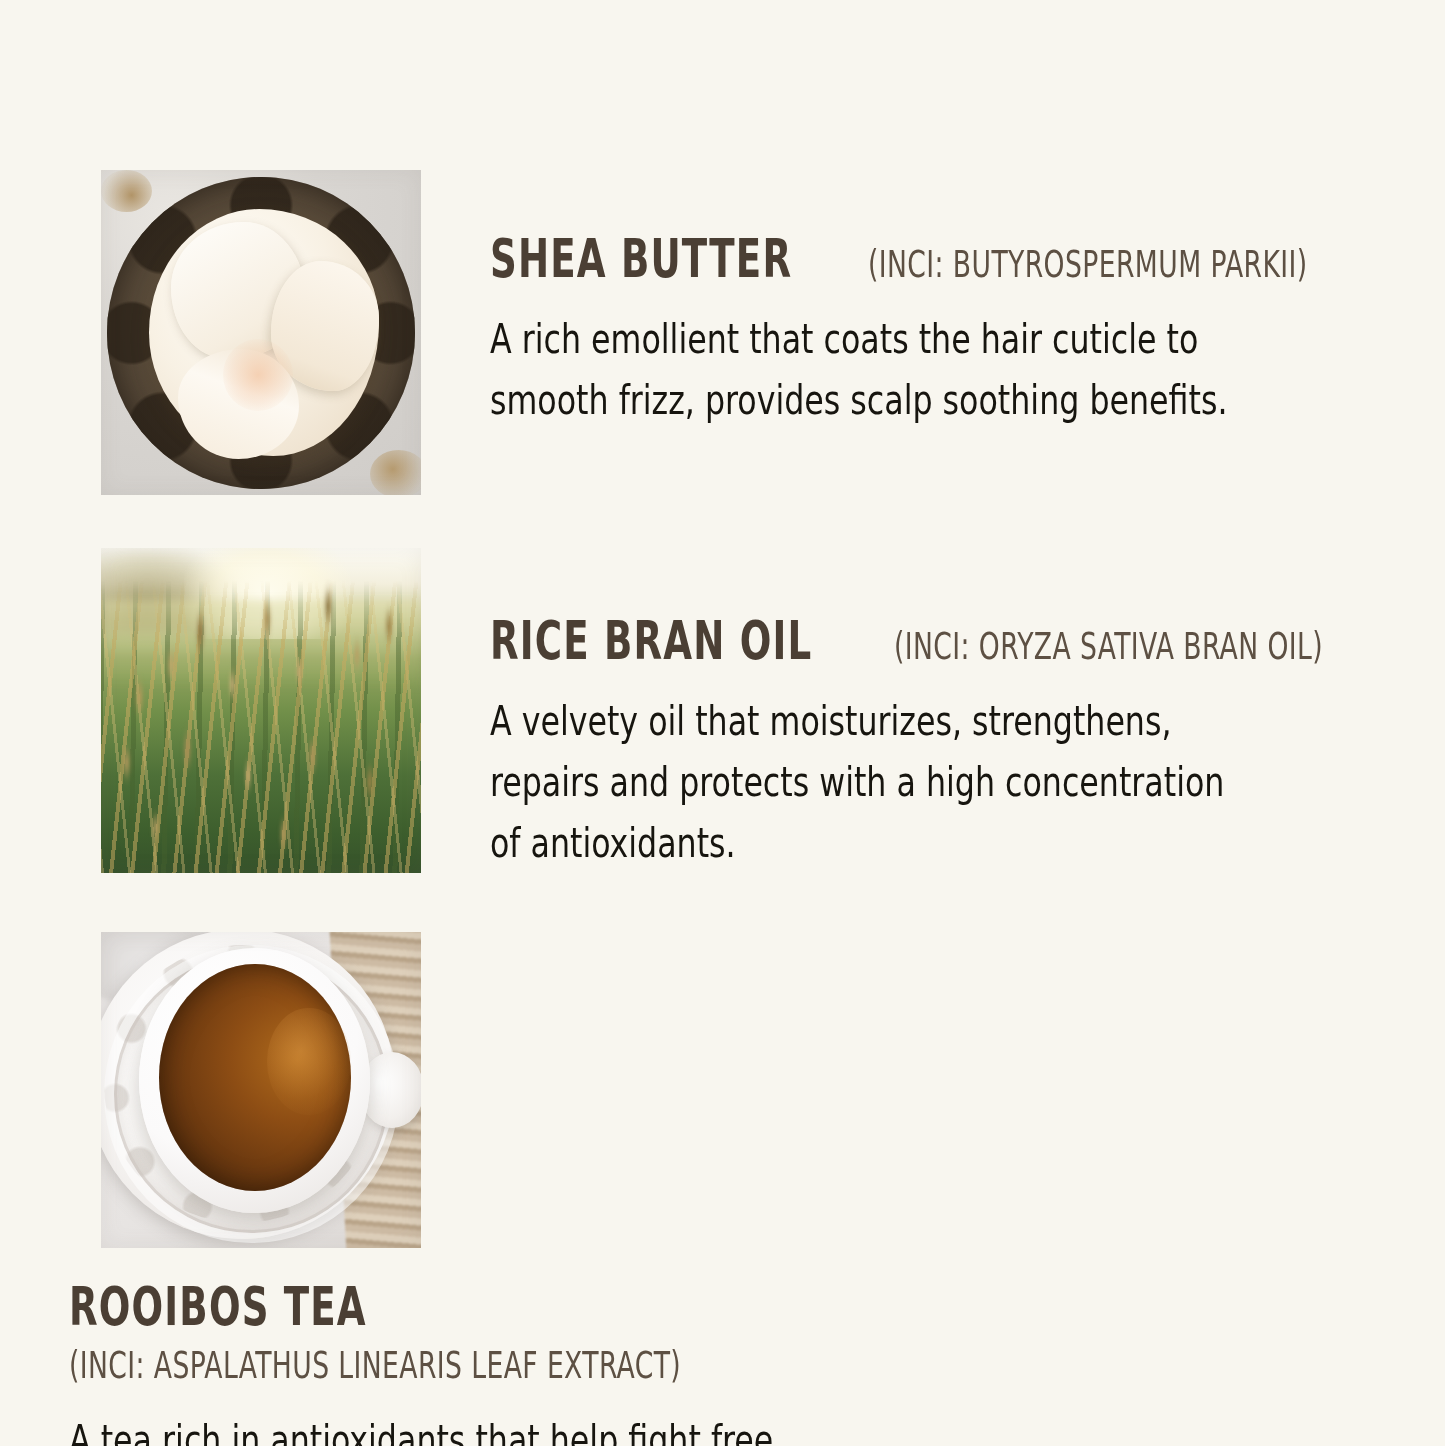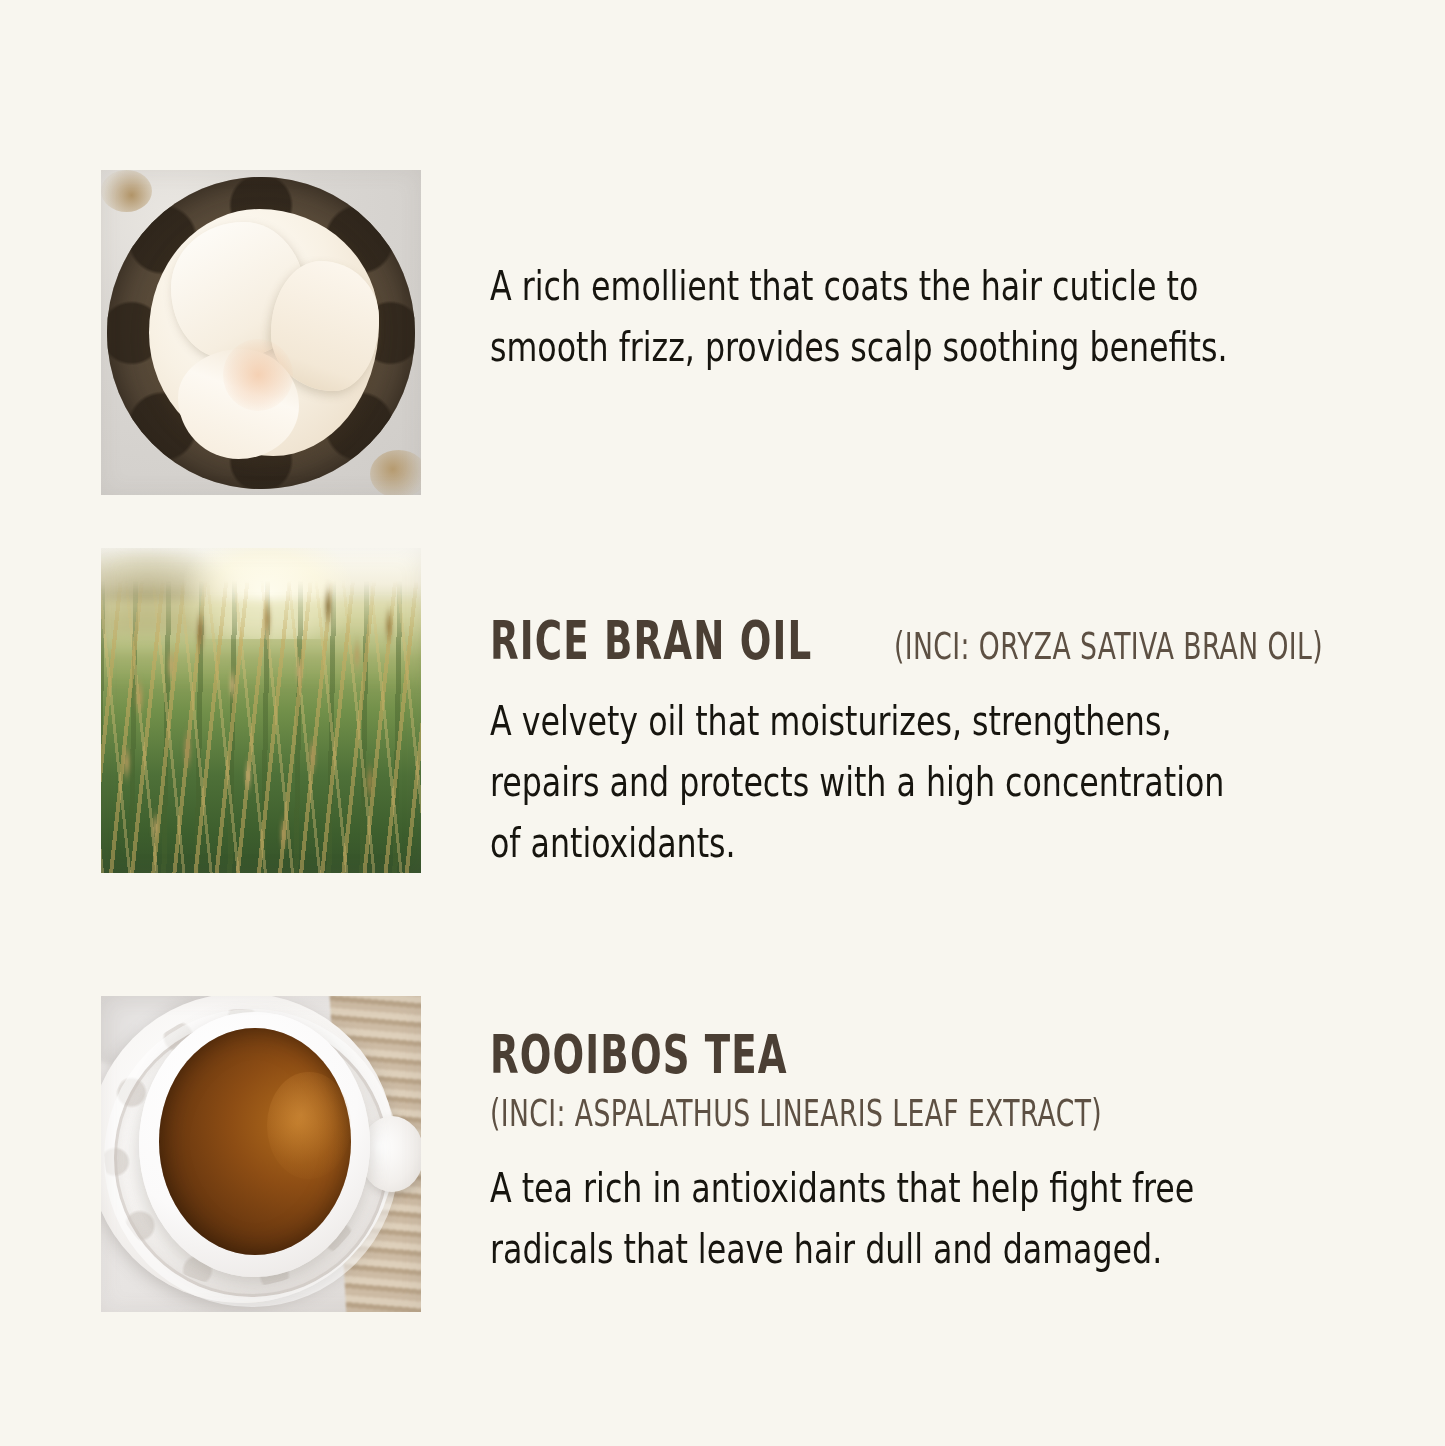--- a/index.html
+++ b/index.html
@@ -25,21 +25,21 @@
   
   .ingredient-row {
     position: absolute;
     left: 0;
     width: 1445px;
     display: flex;
     align-items: flex-start;
   }
   #row-shea      { top: 170px;  height: 330px; }
   #row-ricebran  { top: 548px;  height: 330px; }
-  #row-rooibos   { top: 996px;  height: 320px; }
+  #row-rooibos   { top: 932px;  height: 320px; flex-direction: column; }
 
   .thumb-wrap {
     width: 320px;
     height: 325px;
     margin-left: 101px;
     flex: 0 0 auto;
     position: relative;
     overflow: hidden;
     background: #ddd8cd;
   }
@@ -337,20 +337,23 @@
         <div class="shea-chunk-a"></div>
         <div class="shea-chunk-b"></div>
         <div class="shea-chunk-c"></div>
         <div class="shea-warm"></div>
         <div class="shea-crumb-1"></div>
         <div class="shea-crumb-2"></div>
         <div class="inner-shade"></div>
       </div>
     </div>
     <div class="text-col">
+      <h2 class="ing-headline">
+        <span class="ing-name">SHEA BUTTER</span><span class="ing-inci">(INCI: BUTYROSPERMUM PARKII)</span>
+      </h2>
       <p class="ing-desc">A rich emollient that coats the hair cuticle to smooth frizz, provides scalp soothing benefits.</p>
     </div>
   </section>
 
   <section class="ingredient-row" id="row-ricebran">
     <div class="thumb-wrap">
       <div class="photo">
         <div class="field-sky"></div>
         <div class="field-blur-tree"></div>
         <div class="field-sun"></div>

